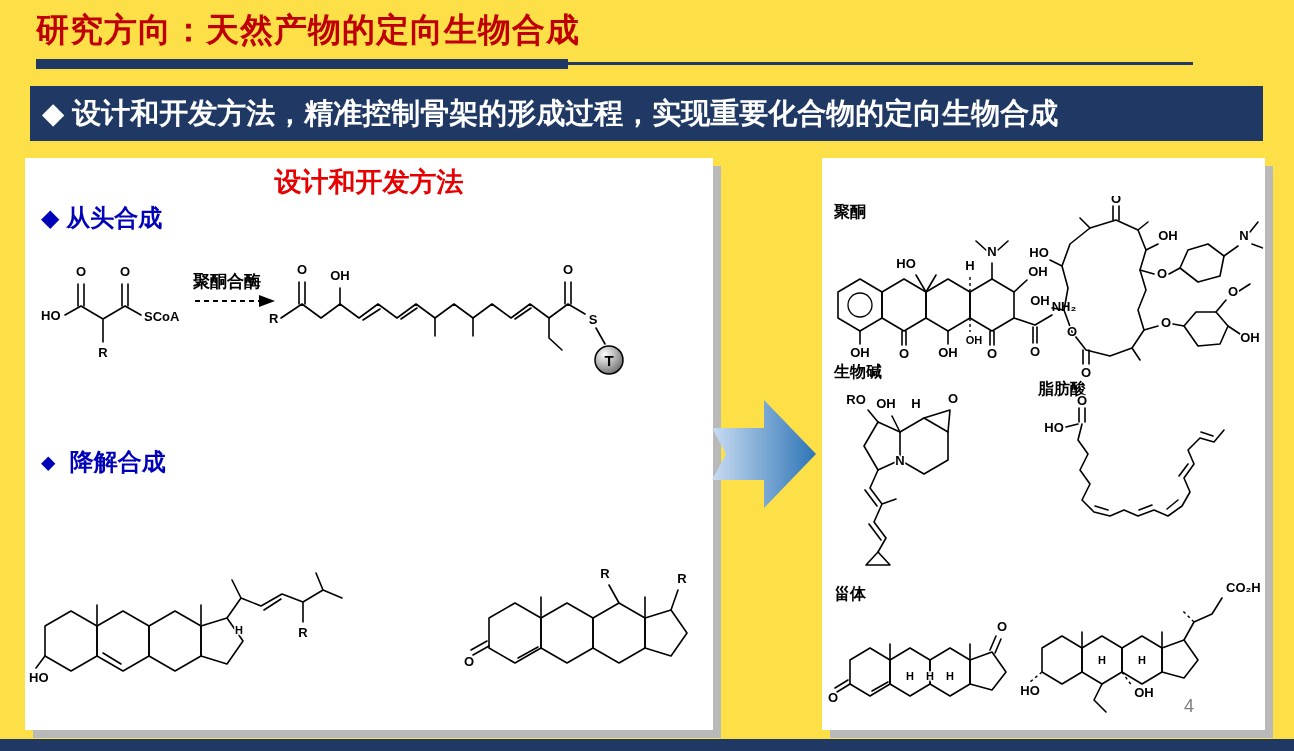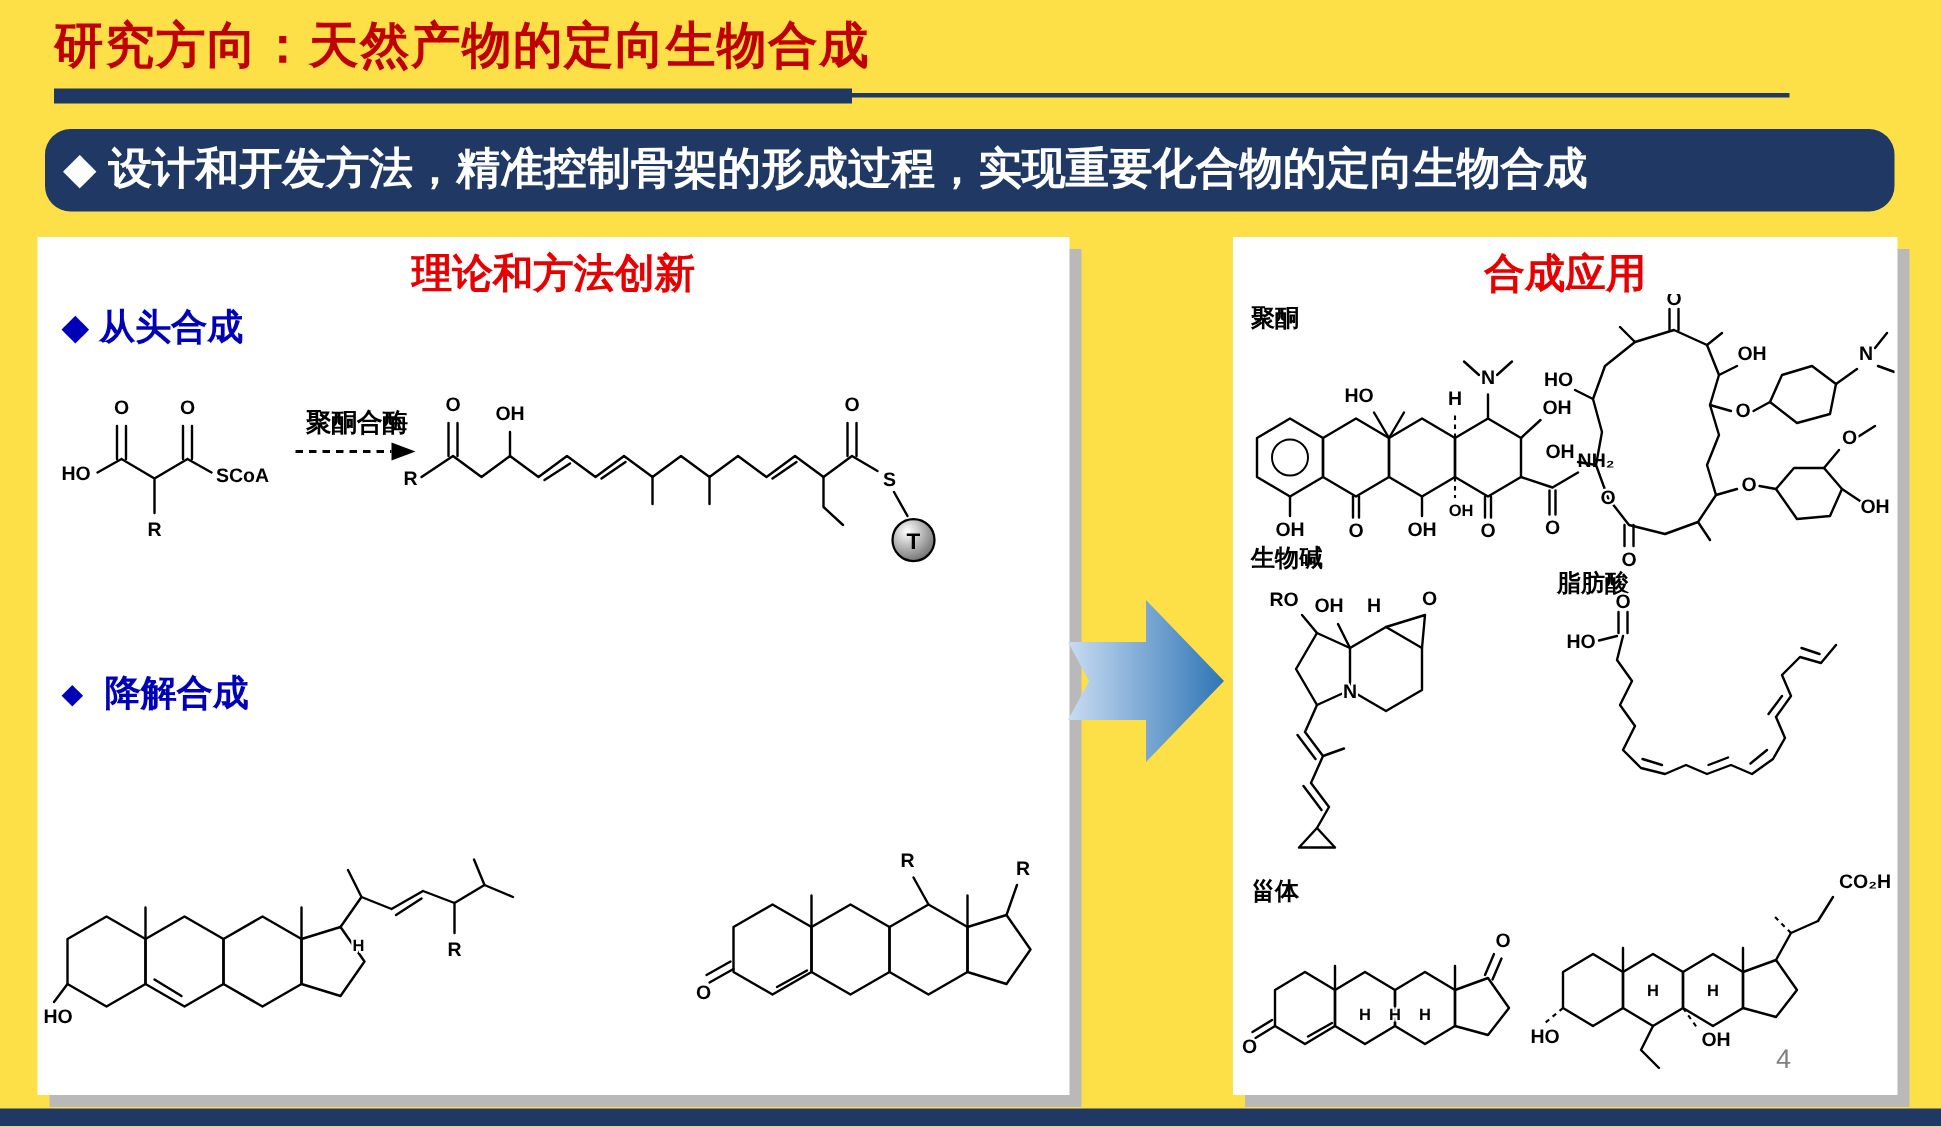--- a/index.html
+++ b/index.html
@@ -6,63 +6,63 @@
   body { font-family: "Liberation Sans", "DejaVu Sans", sans-serif; background: #fff; }
   .slide { position: relative; width: 1294px; height: 751px; background: #fde047; overflow: hidden; }
 
   .title { position: absolute; left: 36px; top: 8px; font-size: 33px; font-weight: bold;
            color: var(--title_red, #C00000); letter-spacing: 1px; white-space: nowrap; }
   .rule-thick { position: absolute; left: 36px; top: 59px; width: 532px; height: 10px; background: var(--banner_blue, #1F3864); }
   .rule-thin  { position: absolute; left: 36px; top: 62px; width: 1157px; height: 3px; background: var(--banner_blue, #1F3864); }
 
   .banner { position: absolute; left: 30px; top: 86px; width: 1233px; height: 55px;
             background: var(--banner_blue, #1F3864); color: #fff; font-size: 29px; font-weight: bold;
-            line-height: 55px; padding-left: 12px; white-space: nowrap; border-radius: 17px; }
+            line-height: 55px; padding-left: 12px; white-space: nowrap; }
 
   .panel { position: absolute; top: 158px; background: #fff; box-shadow: 8px 8px 0 #b9b9b9; overflow: hidden; }
   .panel.left  { left: 25px;  width: 688px; height: 572px; }
   .panel.right { left: 822px; width: 443px; height: 572px; }
   .panel-title { position: absolute; top: 6px; left: 0; width: 100%; text-align: center;
                  font-size: 27px; font-weight: bold; color: var(--panel_red, #E60000); }
   .sec-heading { position: absolute; font-size: 24px; font-weight: bold; color: var(--heading_blue, #0000B8); white-space: nowrap; }
   .cat { position: absolute; font-size: 16px; font-weight: bold; color: #000; white-space: nowrap; }
 
   .struct { position: absolute; }
   .bond { stroke: #000; stroke-width: 1.6; fill: none; stroke-linecap: round; stroke-linejoin: round; }
   .dash { stroke: #000; stroke-width: 2; fill: none; stroke-dasharray: 5 4; }
   .dsh2 { stroke: #000; stroke-width: 1.4; fill: none; stroke-dasharray: 3 3; }
   .arom { stroke: #000; stroke-width: 1.3; fill: none; }
   .al { font-size: 13px; font-weight: bold; fill: #000; text-anchor: middle;
         paint-order: stroke; stroke: #fff; stroke-width: 3px; stroke-linejoin: round;
         font-family: "Liberation Sans", "DejaVu Sans", sans-serif; }
   .als { font-size: 11px; }
   .start { text-anchor: start; }
 
-  .rxn { position: absolute; text-align: center; }
+  .rxn { position: absolute; }
   .rxn-label { font-size: 17px; font-weight: bold; color: #000; white-space: nowrap; }
 
   .flow-arrow { position: absolute; left: 712px; top: 398px; }
   .page-num { position: absolute; left: 1184px; top: 696px; font-size: 18px; color: #7f7f7f; }
   .bottom-bar { position: absolute; left: 0; top: 739px; width: 1294px; height: 12px; background: var(--banner_blue, #1F3864); }
 </style>
 </head>
 <body>
 
 <div class="slide">
 
   <div class="title">
     <span>研究方向：</span><span>天然产物的定向生物合成</span>
   </div>
   <div class="rule-thin"></div>
   <div class="rule-thick"></div>
 
   <div class="banner">◆ 设计和开发方法，精准控制骨架的形成过程，实现重要化合物的定向生物合成</div>
 
   <div class="panel left">
-    <div class="panel-title">理论和方法创新</div>
+    <div class="panel-title">设计和开发方法</div>
     <div class="sec-heading" style="left:16px; top:44px;">◆ 从头合成</div>
 
     <svg class="struct" style="left:12px; top:96px;" width="165" height="118" viewBox="0 0 165 118">
       <path class="bond" d="M28,61 L44,52 M44,52 L66,65 M66,65 L66,88 M66,65 L88,52 M88,52 L104,61"></path>
       <path class="bond" d="M41,52 L41,30 M47,52 L47,30 M85,52 L85,30 M91,52 L91,30"></path>
       <text class="al start" x="4" y="66">HO</text>
       <text class="al" x="44" y="22">O</text>
       <text class="al" x="88" y="22">O</text>
       <text class="al" x="66" y="103">R</text>
       <text class="al start" x="107" y="67">SCoA</text>
@@ -136,21 +136,20 @@
     <defs>
       <linearGradient id="ag" x1="0" y1="0" x2="1" y2="0">
         <stop offset="0" stop-color="#C9DCF2"></stop>
           <stop offset="1" stop-color="#2E75B6"></stop>
       </linearGradient>
     </defs>
     <polygon points="0,30 52,30 52,2 104,56 52,110 52,82 0,82 14,56" fill="url(#ag)"></polygon>
   </svg>
 
   <div class="panel right">
-    <div class="panel-title">合成应用</div>
 
     <div class="cat" style="left:12px; top:44px;">聚酮</div>
 
     <svg class="struct" style="left:2px; top:72px;" width="262" height="148" viewBox="0 0 262 148">
       <path class="bond" d="M14,62 L14,88 L36,101 L58,88 L58,62 L36,49 Z"></path>
       <circle class="arom" cx="36" cy="75" r="12"></circle>
       <path class="bond" d="M58,62 L58,88 L80,101 L102,88 L102,62 L80,49 Z"></path>
       <path class="bond" d="M102,62 L102,88 L124,101 L146,88 L146,62 L124,49 Z"></path>
       <path class="bond" d="M146,62 L146,88 L168,101 L190,88 L190,62 L168,49 Z"></path>
       <path class="bond" d="M102,62 L92,45 M102,62 L112,45"></path>

